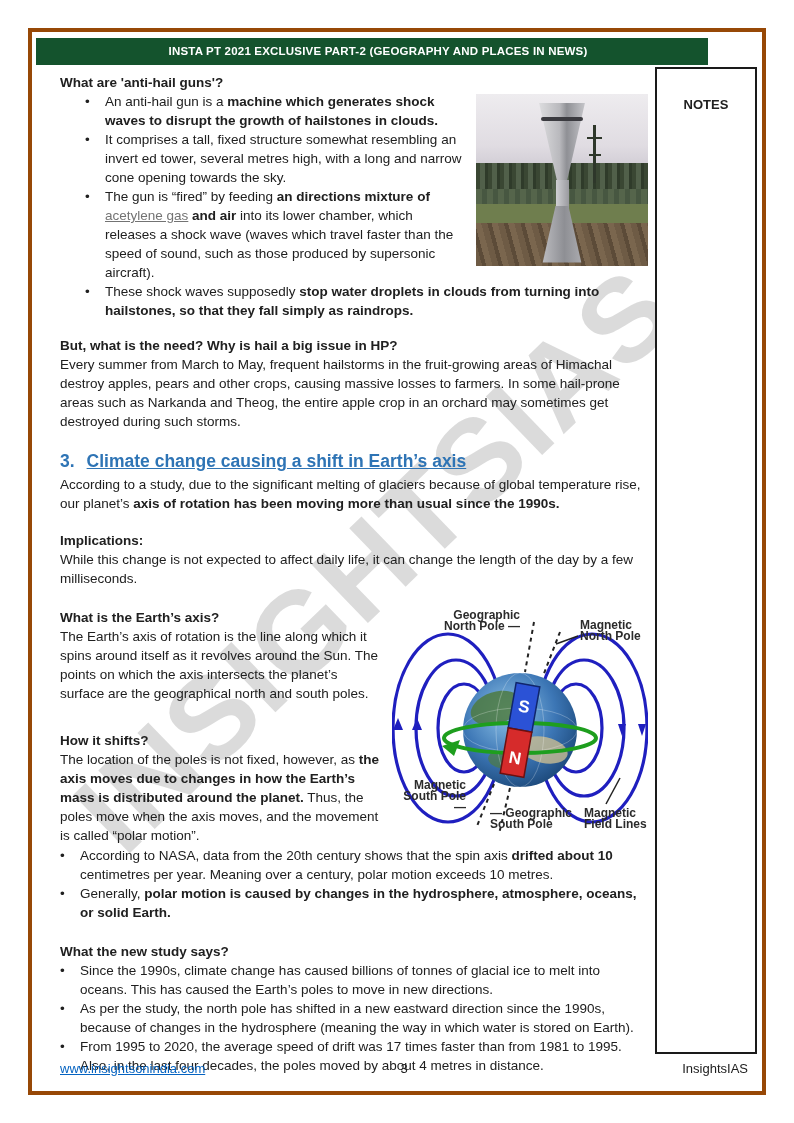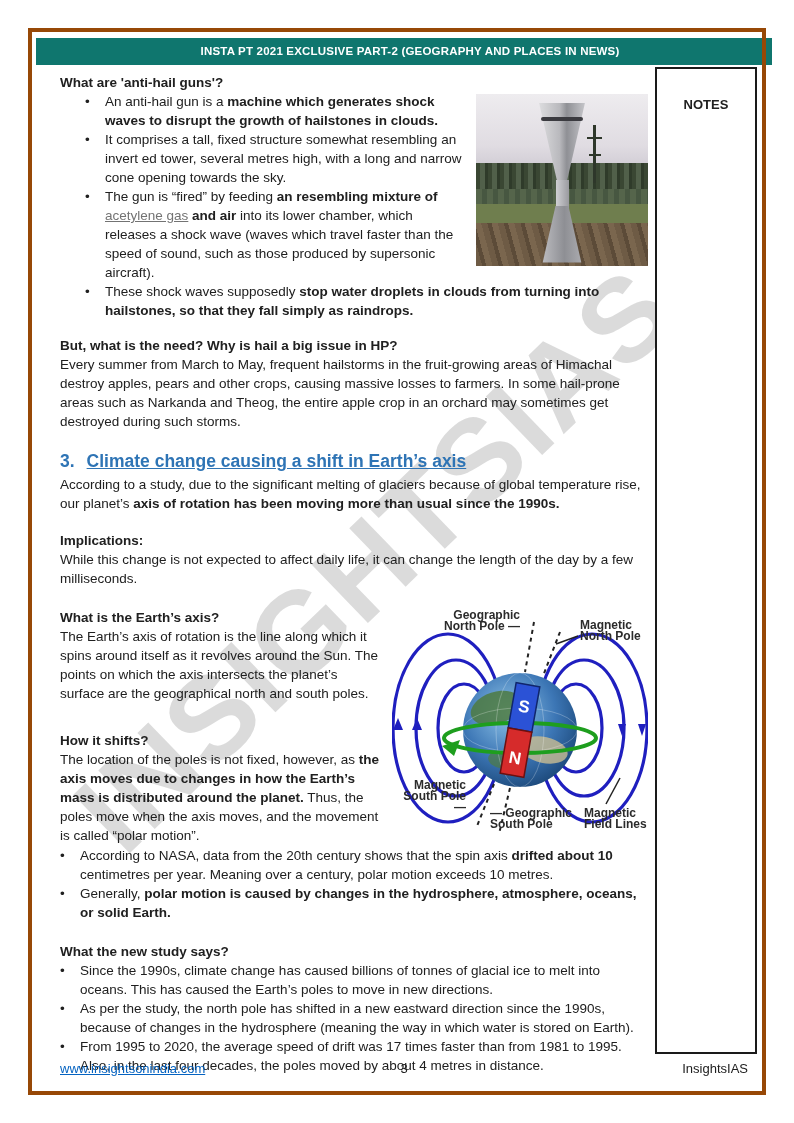--- a/index.html
+++ b/index.html
@@ -5,22 +5,22 @@
 <style>
   * { margin:0; padding:0; box-sizing:border-box; }
   html,body { width:794px; height:1123px; }
   body {
     position:relative; background:#fff; overflow:hidden;
     font-family:"Liberation Sans", sans-serif; color:#202020;
     font-size:13.5px; line-height:19px;
   }
   .page-border { position:absolute; left:28px; top:28px; right:28px; bottom:28px;
     border:4px solid #974806; pointer-events:none; z-index:2; }
-  .header-band { position:absolute; left:36px; top:38px; width:736px; height:27px;
-    background:#0f766e; color:#fff; font-weight:bold; font-size:11.5px;
+  .header-band { position:absolute; left:36px; top:38px; width:672px; height:27px;
+    background:#14532d; color:#fff; font-weight:bold; font-size:11.5px;
     text-align:center; line-height:27px; letter-spacing:.2px; z-index:1;padding-left:12px; }
   .watermark { position:absolute; left:375px; top:560px;
     transform:translate(-50%,-50%) rotate(-44deg);
     font-size:118px; font-weight:bold; letter-spacing:2px; white-space:nowrap;
     color:rgba(90,90,90,0.22); z-index:0; }
   .notes-box { position:absolute; left:655px; top:67px; width:102px; height:987px;
     border:2px solid #1a1a1a; background:#fff; z-index:1;
     text-align:center; padding-top:26px; font-weight:bold; font-size:13px; }
   .content { position:absolute; left:60px; top:73px; width:588px; z-index:1; }
   b { font-weight:bold; }
@@ -95,21 +95,21 @@
       <div class="gp-grass"></div>
       <div class="gp-ground"></div>
       <div class="gp-deadtree"></div>
       <div class="gp-funnel"></div>
       <div class="gp-ring"></div>
       <div class="gp-neck"></div>
       <div class="gp-base"></div>
     </div>
     <div class="bullet"><span>An anti-hail gun is a </span><b>machine which generates shock waves to disrupt the growth of hailstones in clouds.</b></div>
     <div class="bullet"><span>It comprises a tall, fixed structure somewhat resembling an invert ed tower, several metres high, with a long and narrow cone opening towards the sky.</span></div>
-    <div class="bullet"><span>The gun is “fired” by feeding </span><b>an resembling mixture of </b><a class="link">acetylene gas</a><b> and air</b><span> into its lower chamber, which releases a shock wave (waves which travel faster than the speed of sound, such as those produced by supersonic aircraft).</span></div>
+    <div class="bullet"><span>The gun is “fired” by feeding </span><b>an directions mixture of </b><a class="link">acetylene gas</a><b> and air</b><span> into its lower chamber, which releases a shock wave (waves which travel faster than the speed of sound, such as those produced by supersonic aircraft).</span></div>
     <div class="bullet"><span>These shock waves supposedly </span><b>stop water droplets in clouds from turning into hailstones, so that they fall simply as raindrops.</b></div>
   </div>
 
   <div class="sec" style="margin-top:16px;">
     <div class="h">But, what is the need? Why is hail a big issue in HP?</div>
     <div>Every summer from March to May, frequent hailstorms in the fruit-growing areas of Himachal destroy apples, pears and other crops, causing massive losses to farmers. In some hail-prone areas such as Narkanda and Theog, the entire apple crop in an orchard may sometimes get destroyed during such storms.</div>
   </div>
 
   <div class="s3-head" style="margin-top:18px;">
     <span class="num">3.</span><span class="t">Climate change causing a shift in Earth’s axis</span>

